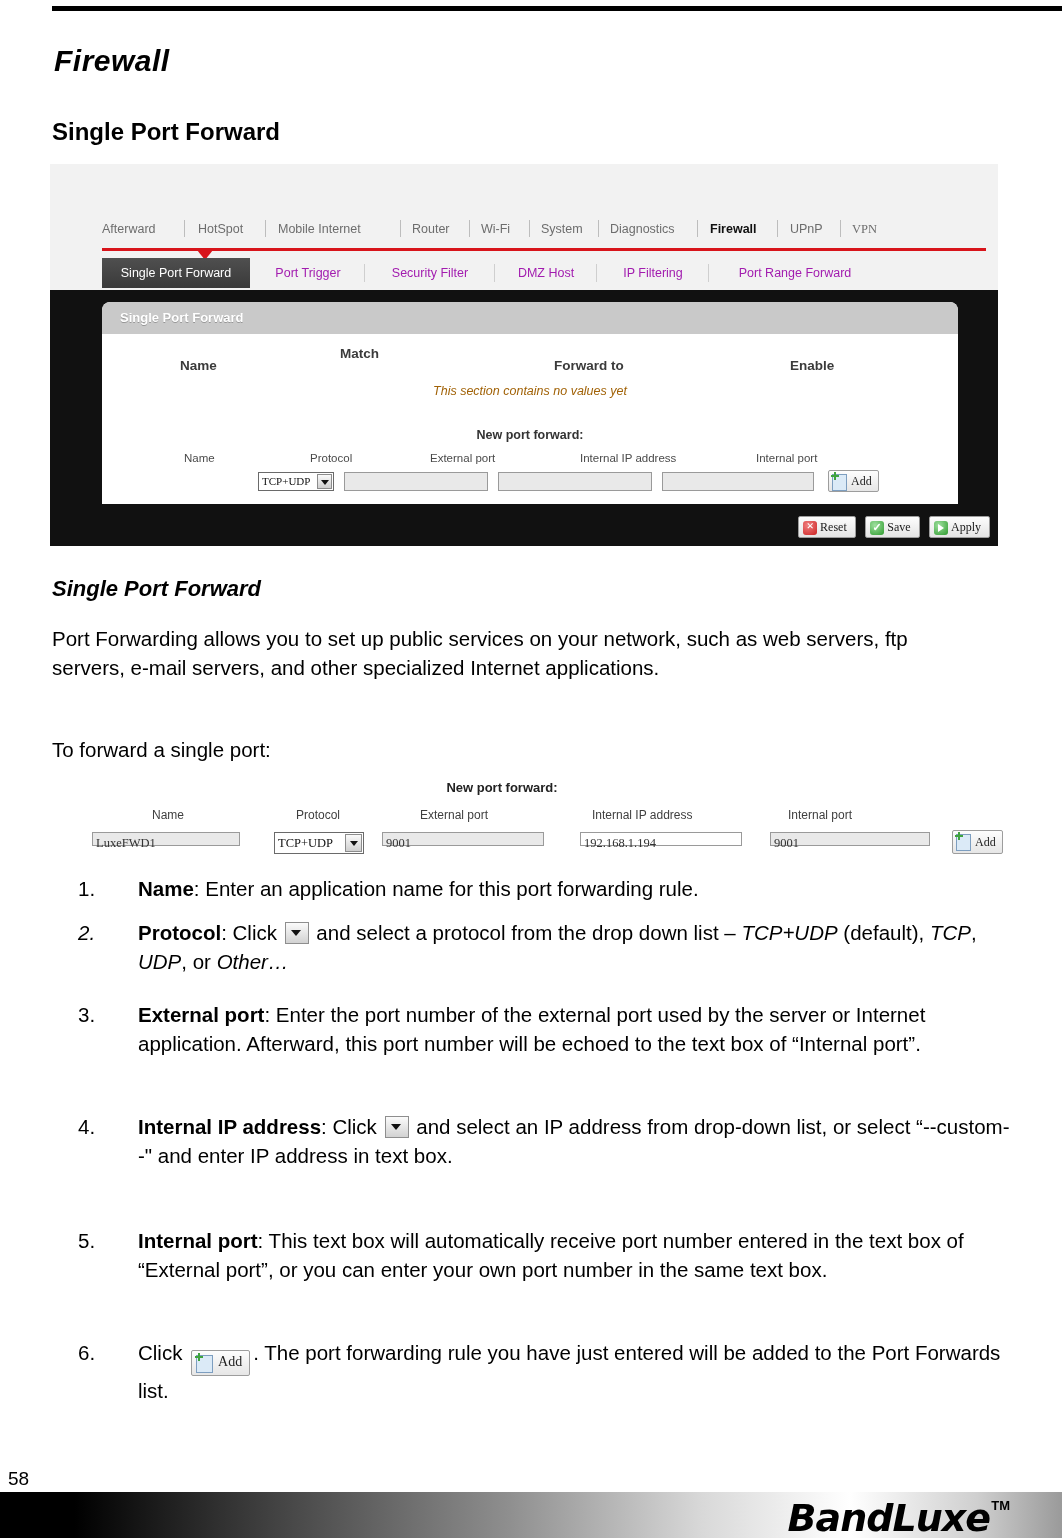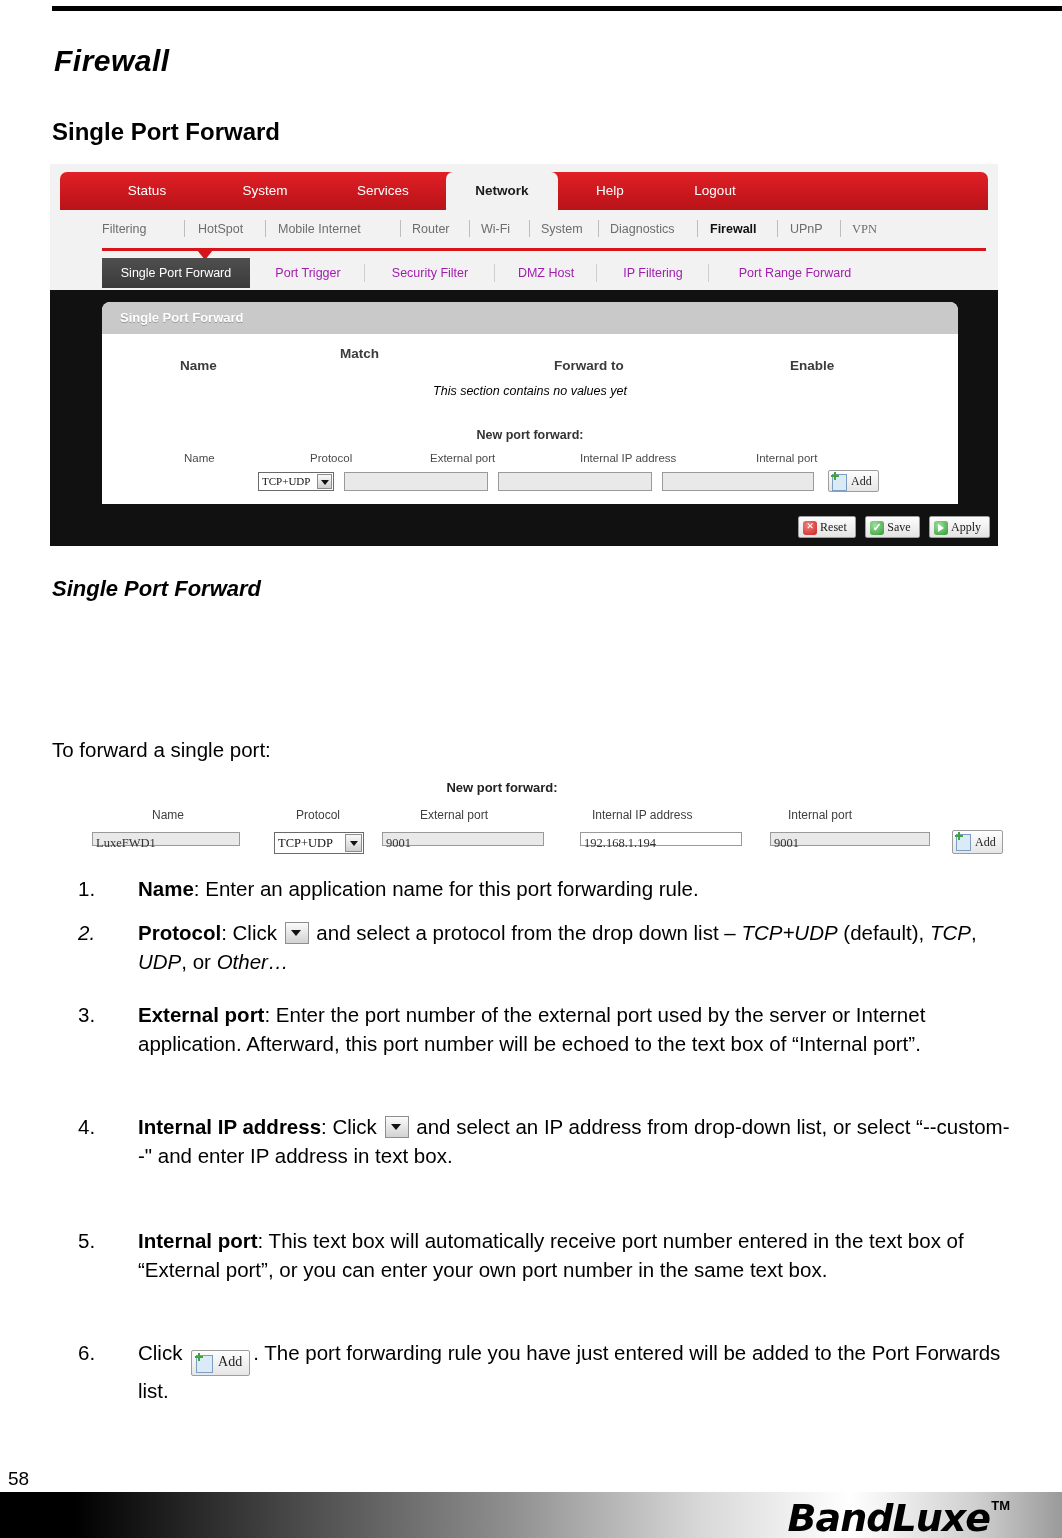--- a/index.html
+++ b/index.html
@@ -88,21 +88,21 @@
     line-height:32px; padding-left:18px; box-sizing:border-box;
     text-shadow:0 1px 0 rgba(0,0,0,.25);
   }
   .panel-body { position:relative; height:170px; background:#fff; }
 
   .col-head {
     position:absolute; font-size:13.5px; font-weight:bold; color:#3b3b3b;
   }
   .novalues {
     position:absolute; left:0; right:0; top:50px;
-    text-align:center; font-size:12.5px; font-style:italic; color:#000000;
+    text-align:center; font-size:12.5px; font-style:italic; color:#a16207;
   }
   .newpf {
     position:absolute; left:0; right:0; top:94px;
     text-align:center; font-size:12.5px; font-weight:bold; color:#333;
   }
   .f-label { position:absolute; font-size:11.5px; color:#4a4a4a; }
 
   .inp {
     position:absolute; height:19px; box-sizing:border-box;
     border:1px solid #9a9a9a; background:#e9e9e9;
@@ -253,31 +253,23 @@
 
   <div class="top-rule"></div>
 
   <div class="h-firewall">Firewall</div>
   <div class="h-single">Single Port Forward</div>
 
   <div class="shot">
 
     <div class="shot-chrome">
 
-      <div class="nav-red">
-        <div class="tab" style="left:32px;  width:110px;">Status</div>
-        <div class="tab" style="left:150px; width:110px;">System</div>
-        <div class="tab" style="left:268px; width:110px;">Services</div>
-        <div class="tab active" style="left:386px; width:112px;">Network</div>
-        <div class="tab" style="left:506px; width:88px;">Help</div>
-        <div class="tab" style="left:600px; width:110px;">Logout</div>
-      </div>
 
       <div class="subnav">
-        <div class="si" style="left:42px;">Filtering</div>
+        <div class="si" style="left:42px;">Afterward</div>
         <div class="sep" style="left:124px;"></div>
         <div class="si" style="left:138px;">HotSpot</div>
         <div class="sep" style="left:205px;"></div>
         <div class="si" style="left:218px;">Mobile Internet</div>
         <div class="sep" style="left:340px;"></div>
         <div class="si" style="left:352px;">Router</div>
         <div class="sep" style="left:409px;"></div>
         <div class="si" style="left:421px;">Wi-Fi</div>
         <div class="sep" style="left:469px;"></div>
         <div class="si" style="left:481px;">System</div>
@@ -354,20 +346,21 @@
         </span>
         <span class="abtn">
           <span class="adot green play"></span>
           <span>Apply</span>
         </span>
       </div>
     </div>
   </div>
 
   <div class="sec-title">Single Port Forward</div>
+  <div class="para p1">Port Forwarding allows you to set up public services on your network, such as web servers, ftp servers, e-mail servers, and other specialized Internet applications.</div>
   <div class="para p2">To forward a single port:</div>
 
   <div class="strip">
     <div class="npf">New port forward:</div>
 
     <div class="sl" style="left:100px; top:28px;">Name</div>
     <div class="sl" style="left:244px; top:28px;">Protocol</div>
     <div class="sl" style="left:368px; top:28px;">External port</div>
     <div class="sl" style="left:540px; top:28px;">Internal IP address</div>
     <div class="sl" style="left:736px; top:28px;">Internal port</div>

